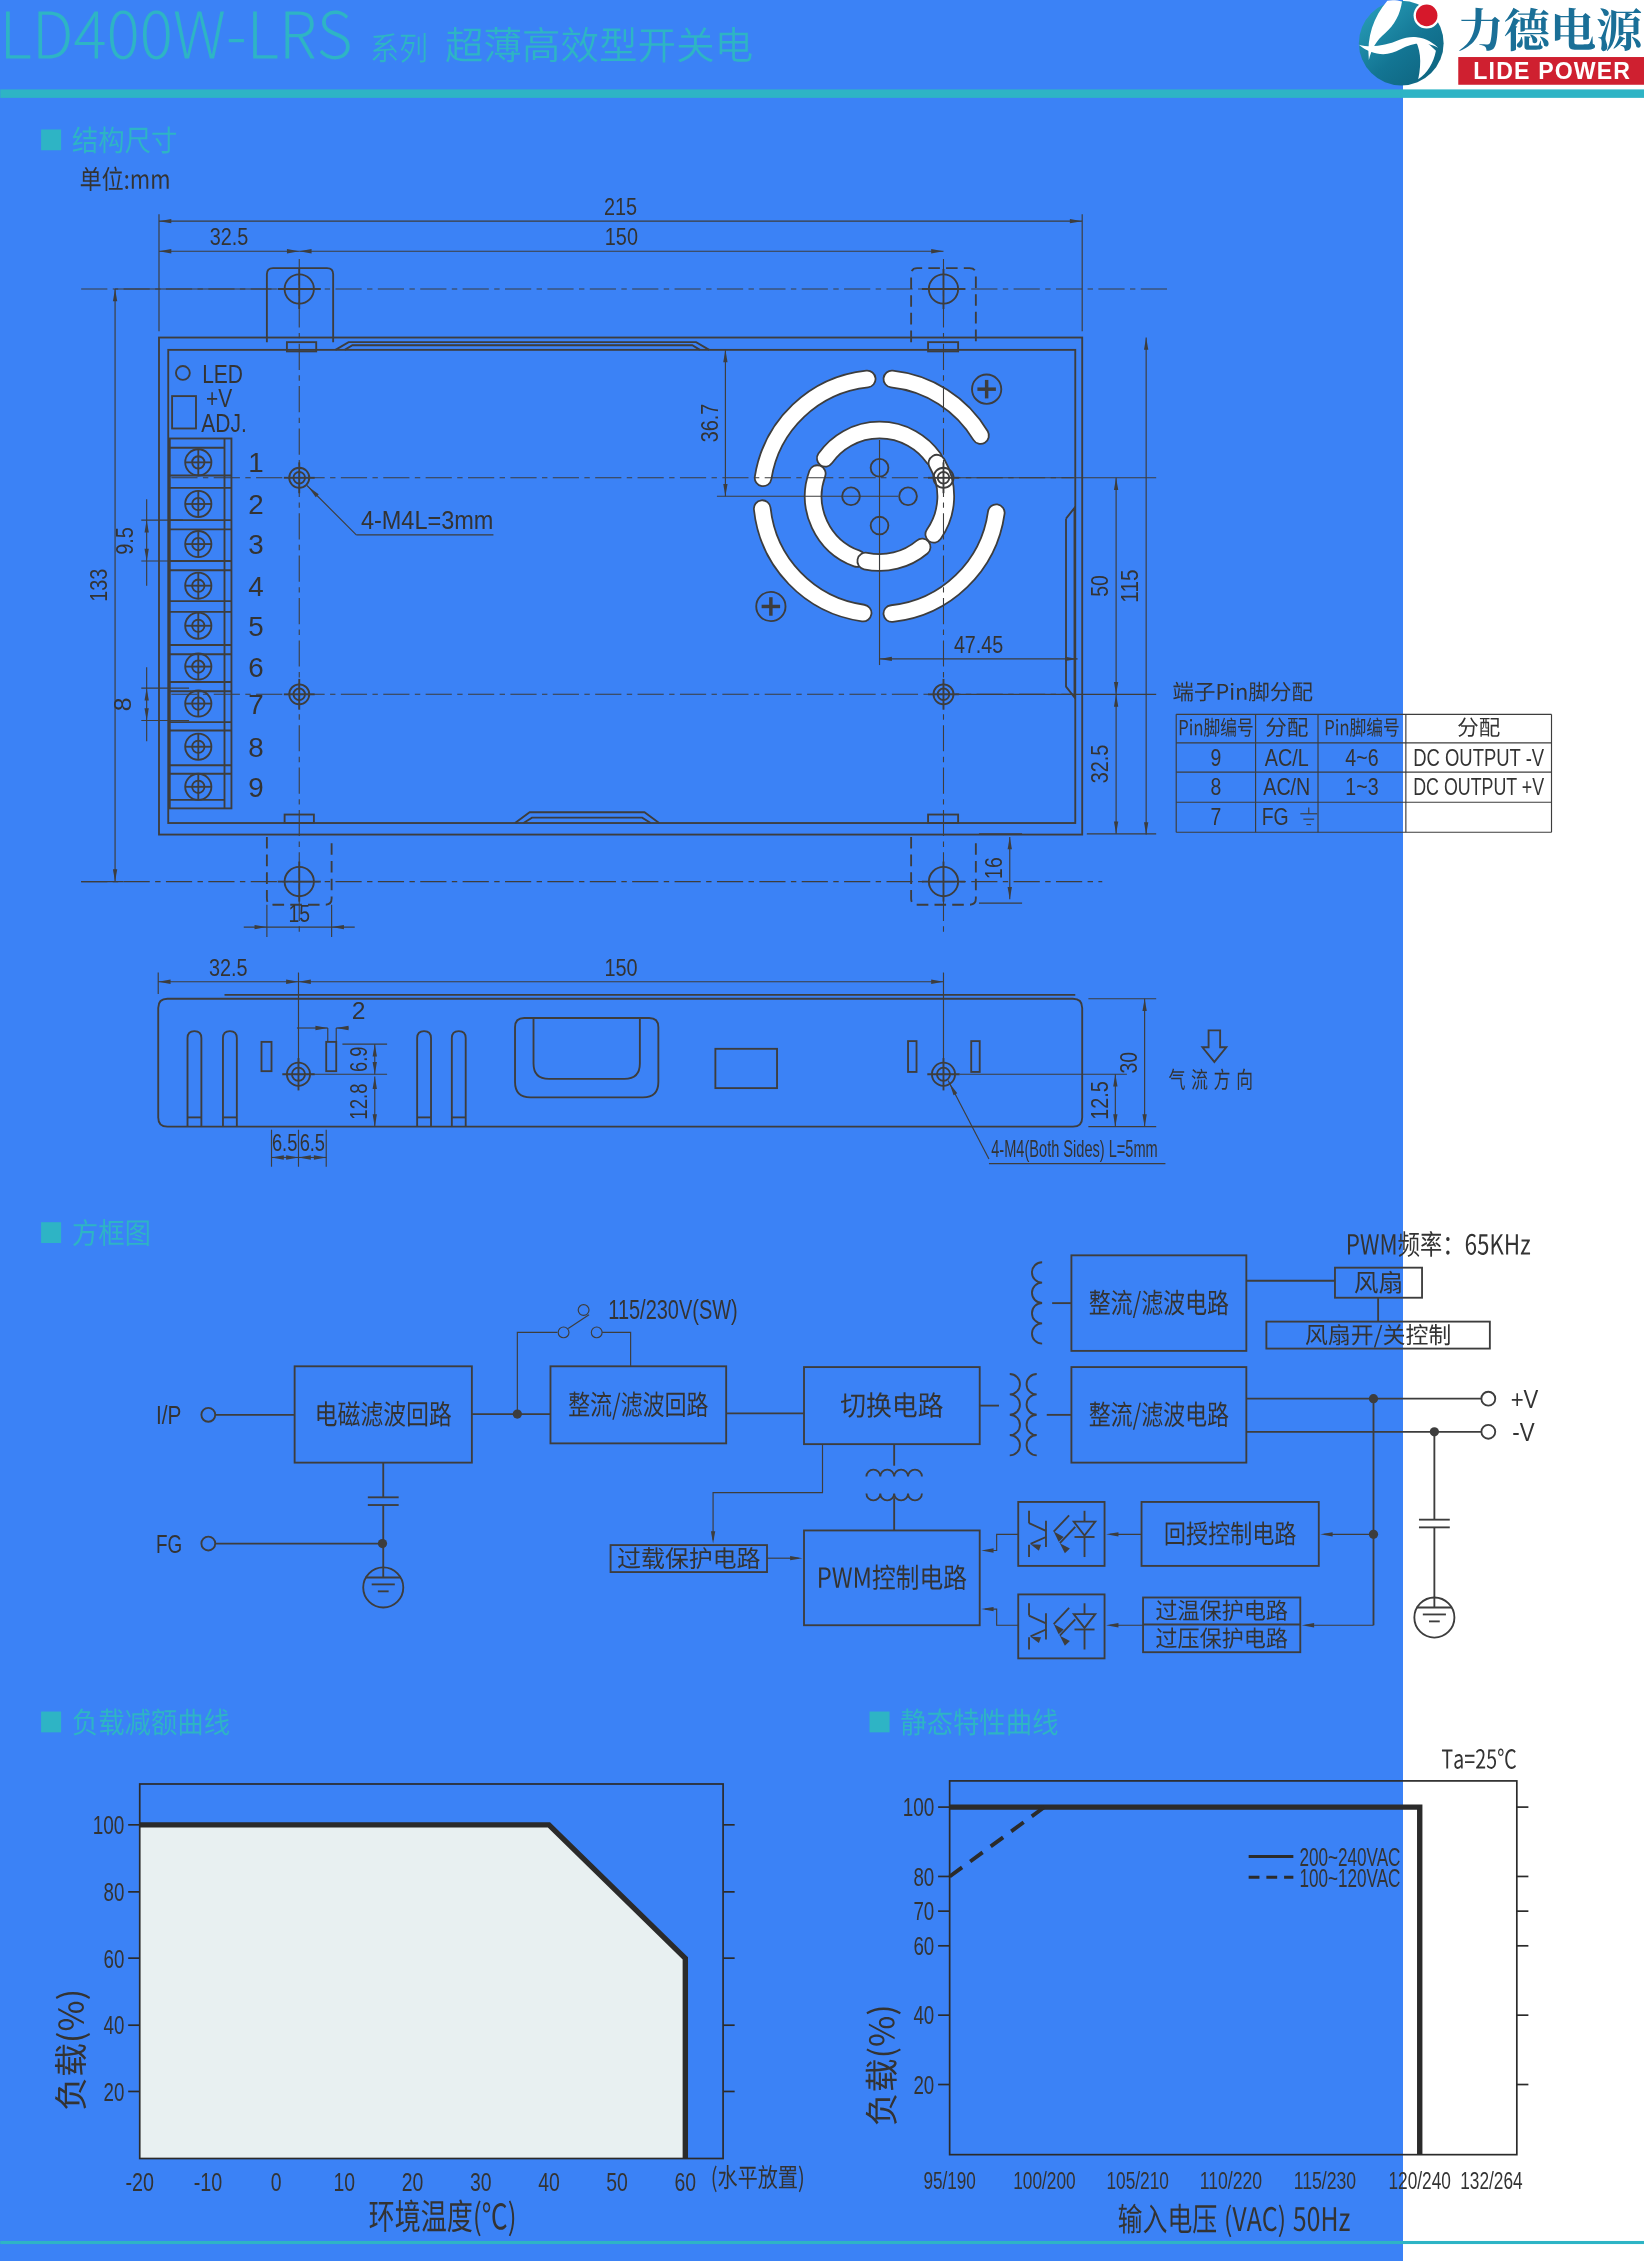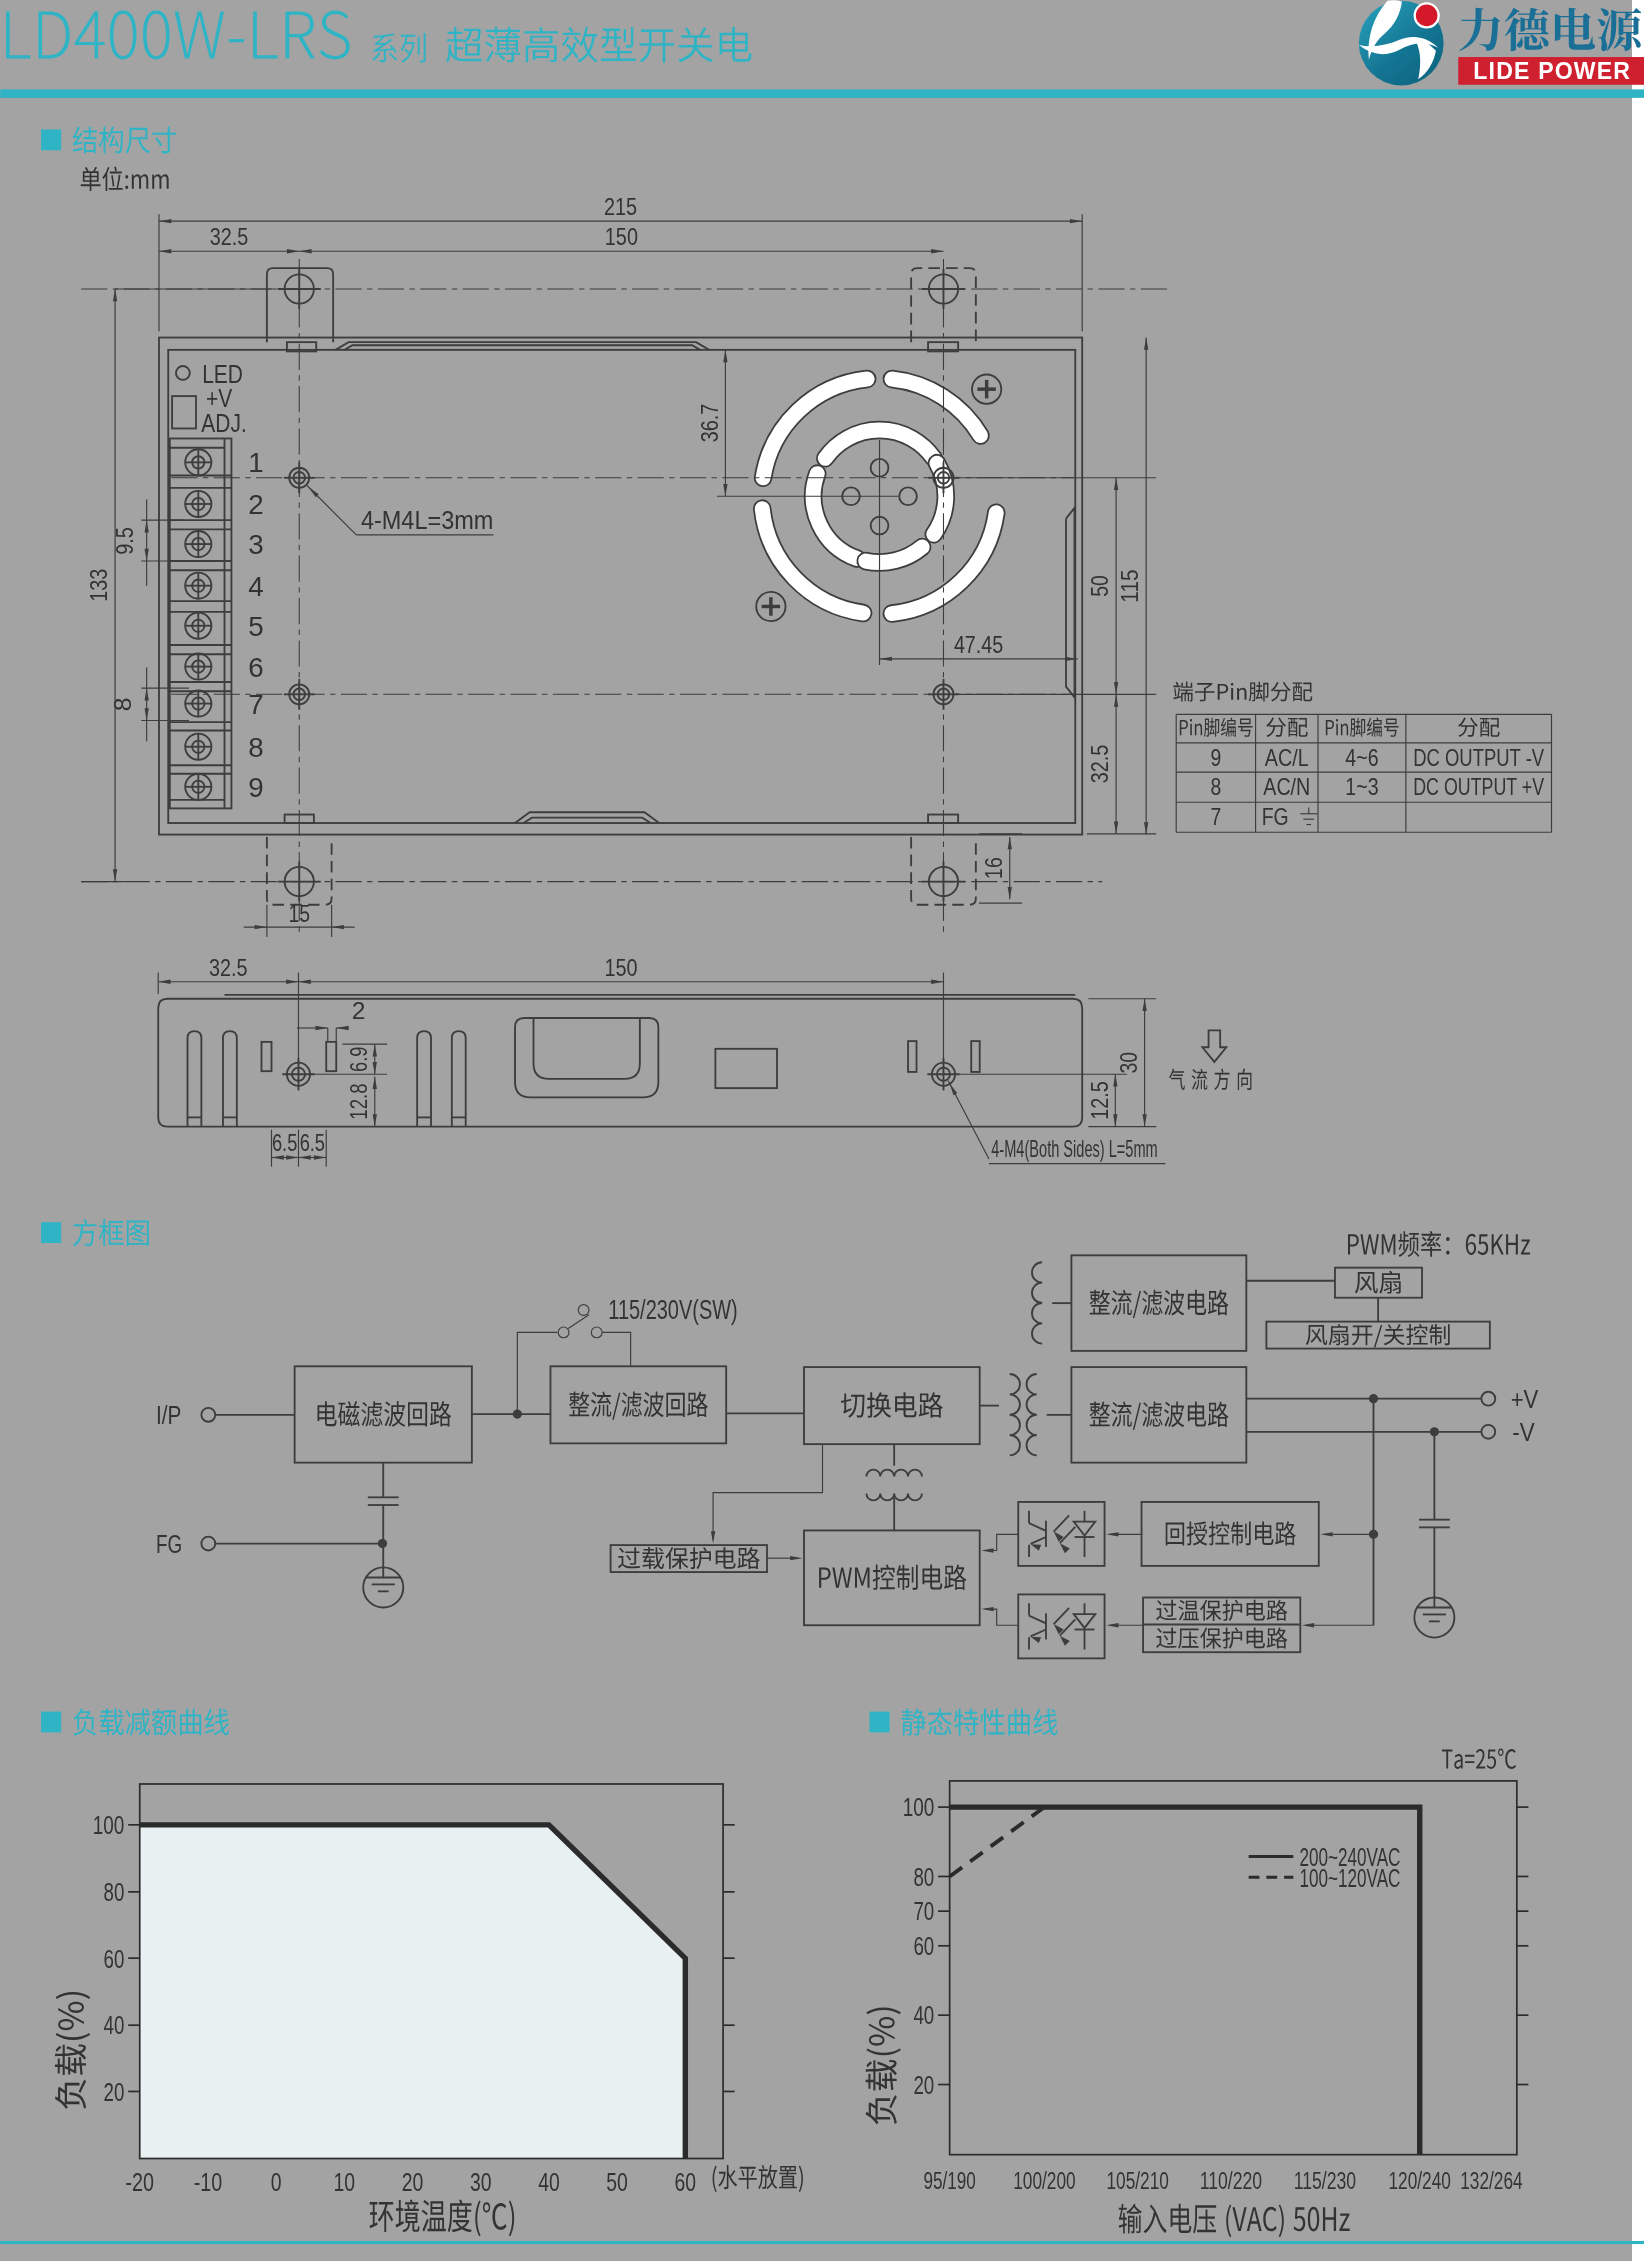--- a/index.html
+++ b/index.html
@@ -1,15 +1,15 @@
 <!DOCTYPE html>
 <html style="font-size:12.3px"><head><meta charset="utf-8">
 <style>
   html,body{margin:0;padding:0;background:#ffffff;}
-  .page{width:1632px;height:2261px;position:relative;background:#a3a3a3;}
+  .page{width:1403px;height:2261px;position:relative;background:#3b82f6;}
   svg .med{stroke:#3d3d3d;stroke-width:2.4;}
   svg .thin{stroke:#3d3d3d;stroke-width:1.5;}
   svg .axis{stroke:#2b2b2b;stroke-width:2.2;}
   svg .dash{stroke:#3d3d3d;stroke-width:1.4;stroke-dasharray:34 7 7 7;fill:none;}
   svg .dsh{stroke-dasharray:15 8;}
 </style></head>
 <body>
 <div class="page">
 <svg width="1645" height="2261" viewBox="0 0 2134 2934">
 <g transform="translate(-1,76) scale(0.957,1)">

